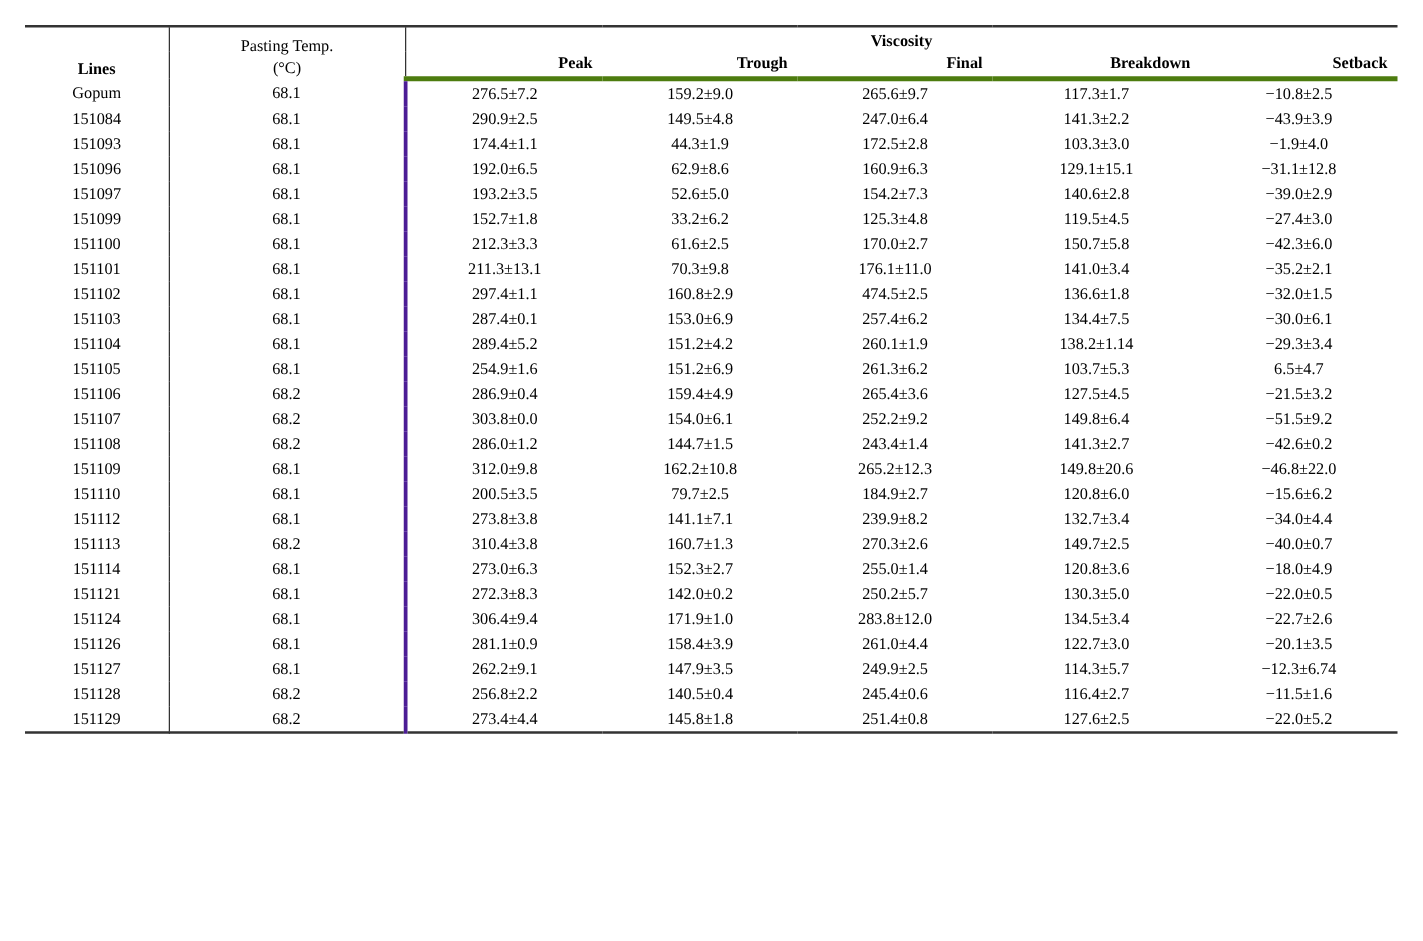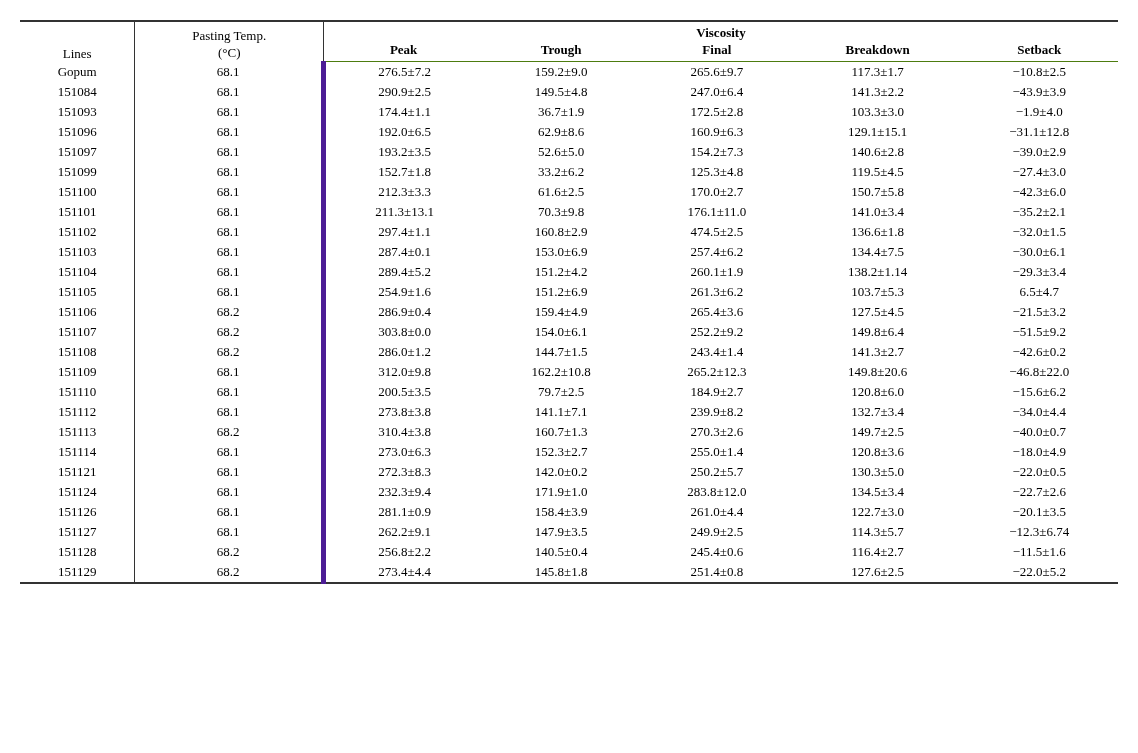--- a/index.html
+++ b/index.html
@@ -30,42 +30,43 @@
     }
     td:first-child {
     }
     .header-row-top th {
       border-bottom: none;
       padding-bottom: 0;
     }
     .header-row-bottom th {
       border-top: none;
       padding-top: 1px;
-      border-bottom: 1px solid #4d7c0f;
+      border-bottom: 4px solid #4d7c0f;
+      text-align: right;
     }
     .viscosity-header {
       border-bottom: 1px solid #333;
     }
     .data-row td {
       padding: 2px 8px;
     }
     .data-row:last-child td {
       border-bottom: none;
       font-family: Liberation Serif, serif;
     }
     .lines-col {
       border-right: 1px solid #333;
     }
     .pasting-col {
-      border-right: 5px solid #4c1d95;
+      border-right: 3px solid #4c1d95;
     }
     .row-lines-header {
       vertical-align: bottom;
       border-right: 1px solid #333;
-      font-weight: normal;
+      font-weight: bold;
       text-align: center;
     }
     .row-pasting-header {
       vertical-align: bottom;
       border-right: 1px solid #333;
       font-weight: normal;
       line-height: 1.3;
     }
   </style>
 </head>
@@ -106,21 +107,21 @@
           <td>290.9±2.5</td>
           <td>149.5±4.8</td>
           <td>247.0±6.4</td>
           <td>141.3±2.2</td>
           <td>−43.9±3.9</td>
         </tr>
         <tr class="data-row">
           <td class="lines-col">151093</td>
           <td class="pasting-col">68.1</td>
           <td>174.4±1.1</td>
-          <td>36.7±1.9</td>
+          <td>44.3±1.9</td>
           <td>172.5±2.8</td>
           <td>103.3±3.0</td>
           <td>−1.9±4.0</td>
         </tr>
         <tr class="data-row">
           <td class="lines-col">151096</td>
           <td class="pasting-col">68.1</td>
           <td>192.0±6.5</td>
           <td>62.9±8.6</td>
           <td>160.9±6.3</td>
@@ -276,21 +277,21 @@
           <td class="pasting-col">68.1</td>
           <td>272.3±8.3</td>
           <td>142.0±0.2</td>
           <td>250.2±5.7</td>
           <td>130.3±5.0</td>
           <td>−22.0±0.5</td>
         </tr>
         <tr class="data-row">
           <td class="lines-col">151124</td>
           <td class="pasting-col">68.1</td>
-          <td>232.3±9.4</td>
+          <td>306.4±9.4</td>
           <td>171.9±1.0</td>
           <td>283.8±12.0</td>
           <td>134.5±3.4</td>
           <td>−22.7±2.6</td>
         </tr>
         <tr class="data-row">
           <td class="lines-col">151126</td>
           <td class="pasting-col">68.1</td>
           <td>281.1±0.9</td>
           <td>158.4±3.9</td>

